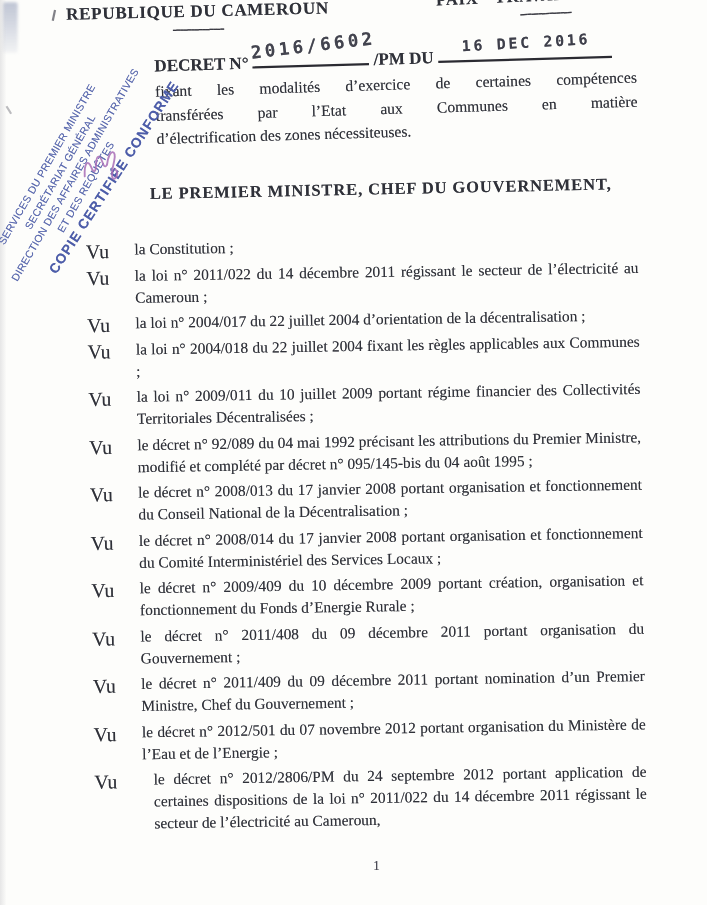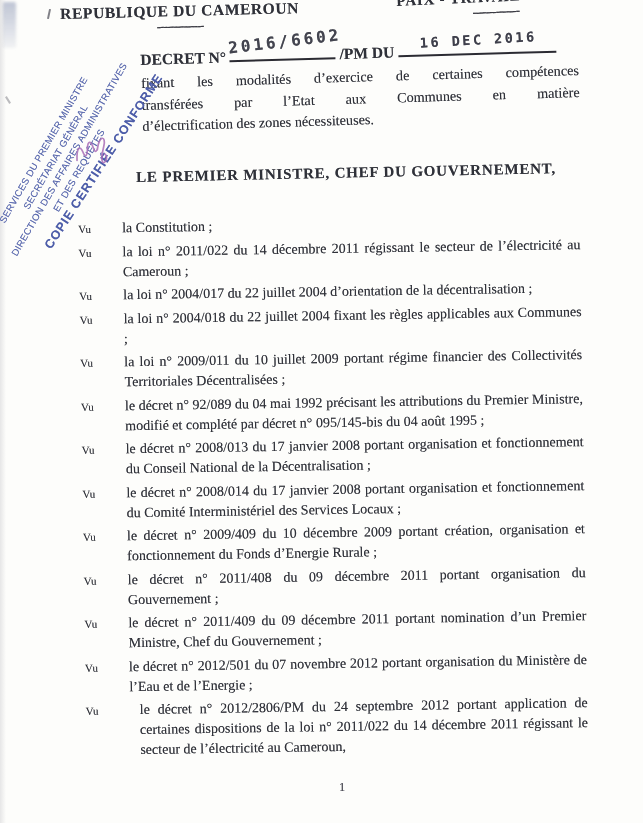--- a/index.html
+++ b/index.html
@@ -66,21 +66,21 @@
 
   
   .pm-heading { position:absolute; left:136px; top:169px; margin:0;
     font-weight:bold; font-size:15px; letter-spacing:.8px; white-space:nowrap;
     transform:rotate(-1.2deg); transform-origin:left top; }
 
   
   .vu-list { position:absolute; left:78px; top:219px; width:502px;
     transform:rotate(-.9deg); transform-origin:left top; }
   .vu-item { display:flex; margin-bottom:3.5px; }
-  .vu-label { flex:0 0 44px; font-size:11px; line-height:20px; }
+  .vu-label { flex:0 0 44px; font-size:18px; line-height:20px; }
   .vu-text { flex:1; margin:0; font-size:14px; line-height:20px; text-align:justify; }
   .vu-item:nth-child(13) .vu-text { padding-left:10px; }
 
   
   .page-number { position:absolute; left:339px; top:780px;
     font-size:12.5px; color:#4a4a55; }
 </style>
 </head>
 <body>
 

